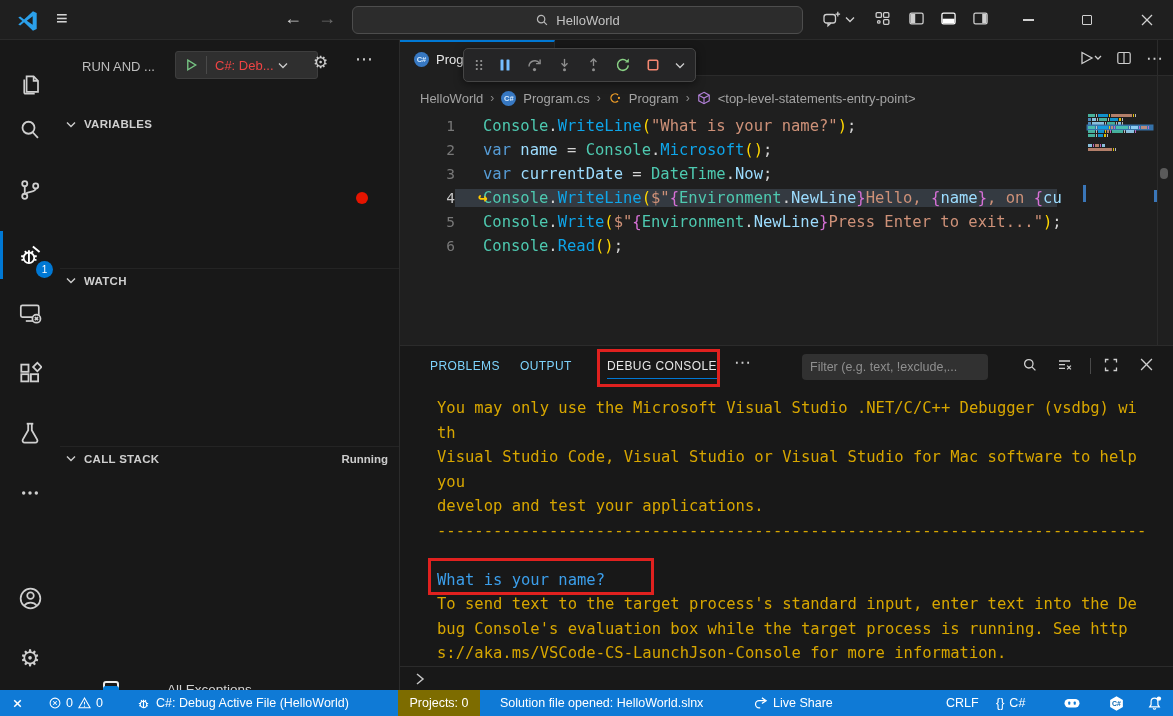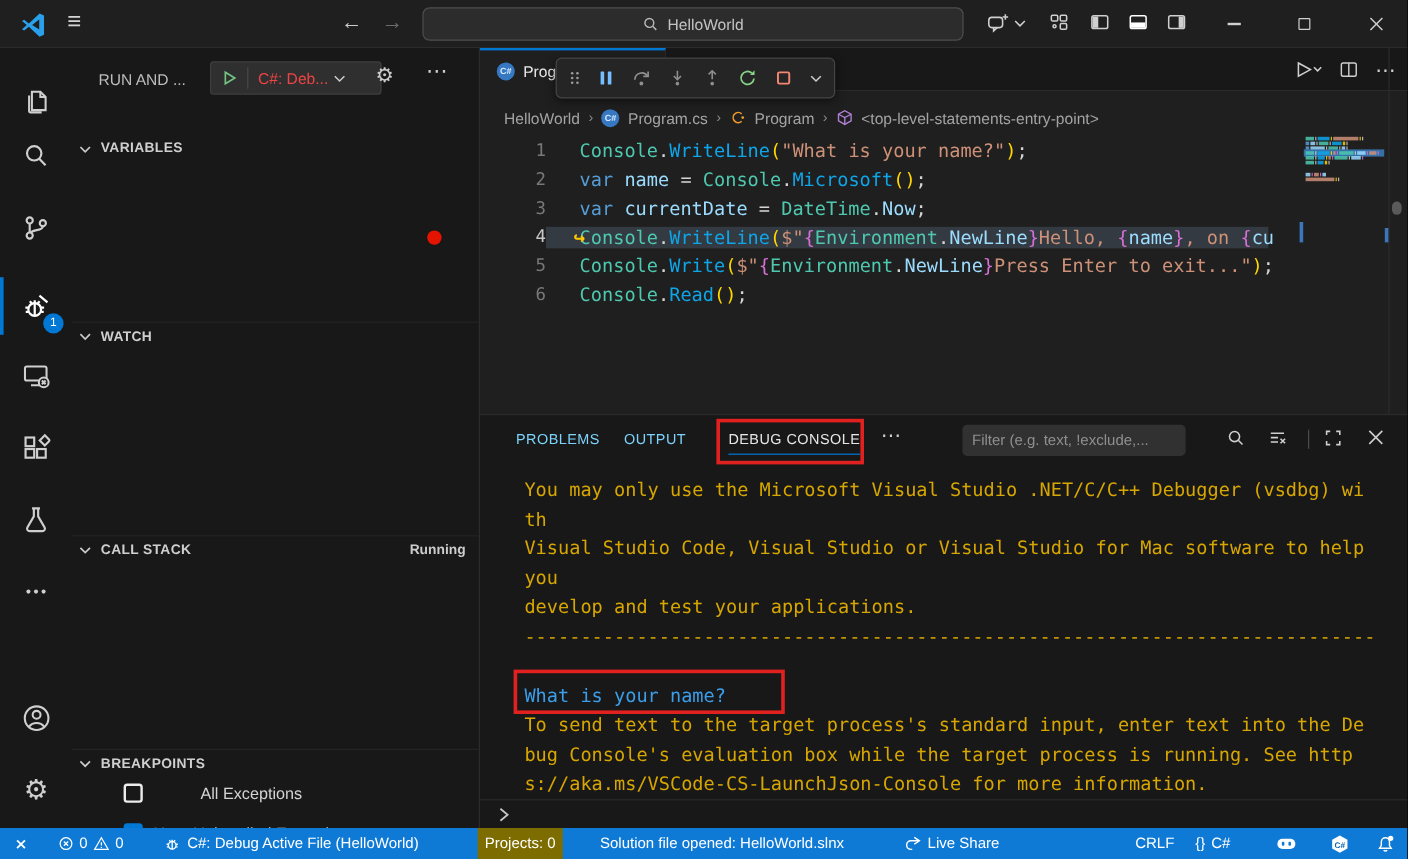--- a/index.html
+++ b/index.html
@@ -103,21 +103,21 @@
   .console{position:absolute;left:37px;top:50px;font-family:"DejaVu Sans Mono",monospace;font-size:15.5px;line-height:24.5px;white-space:pre;}
   .con-warn{color:#d7a600;}.con-info{color:#3b9eea;}.con-blank{min-height:24.5px;}
   .con-input{position:absolute;left:0px;top:320px;width:773px;height:25px;border-top:1px solid #2b2b2b;display:flex;align-items:center;padding-left:14px;color:#c5c5c5;}
 
   
   .statusbar{position:absolute;left:0;top:690px;width:1173px;height:26px;background:#0f7ad6;color:#ffffff;font-size:12.5px;}
   .sb-item{position:absolute;top:0;height:26px;display:flex;align-items:center;gap:5px;white-space:nowrap;}
   .st-remote{left:10px;}
   .st-problems{left:48px;gap:4px;}
   .st-debug{left:136px;}
-  .st-projects{left:398px;width:71px;justify-content:center;background:#7d6c00;}
+  .st-projects{left:398px;width:82px;justify-content:center;background:#7d6c00;}
   .st-solution{left:500px;}
   .st-liveshare{left:753px;}
   .st-crlf{left:946px;}
   .st-brackets{left:996px;}
   .st-copilot{left:1062px;}
   .st-cs{left:1108px;}
   .st-bell{left:1146px;}
 
   
   .annot{position:absolute;border:3px solid #e0211f;z-index:9;pointer-events:none;}
@@ -303,28 +303,22 @@
     </div>
 
     <div class="section" style="top:406px">
       <svg class="chev" width="10" height="7" viewBox="0 0 10 7" fill="none" stroke="#cccccc" stroke-width="1.4">
           <polyline points="1,1.5 5,5.5 9,1.5"></polyline>
         </svg>
       <span class="sec-label">CALL STACK</span>
       <span class="sec-right">Running</span>
     </div>
 
-    <div class="section" style="top:584px">
-      <svg class="chev" width="10" height="7" viewBox="0 0 10 7" fill="none" stroke="#cccccc" stroke-width="1.4">
-          <polyline points="1,1.5 5,5.5 9,1.5"></polyline>
-        </svg>
-      <span class="sec-label">BREAKPOINTS</span>
-    </div>
     <div id="bp-list">
-        <div class="bp-row" style="top: 608px; gap: 48px;">
+        <div class="bp-row" style="top: 636px; gap: 48px;">
           <span class="cb"></span>
           <span class="bp-label">All Exceptions</span>
         </div>
         <div class="bp-row" style="top: 641px;">
           <span class="cb checked">✓</span>
           <span class="bp-label">User-Unhandled Exceptions</span>
         </div>
       </div>
   </div>
 

